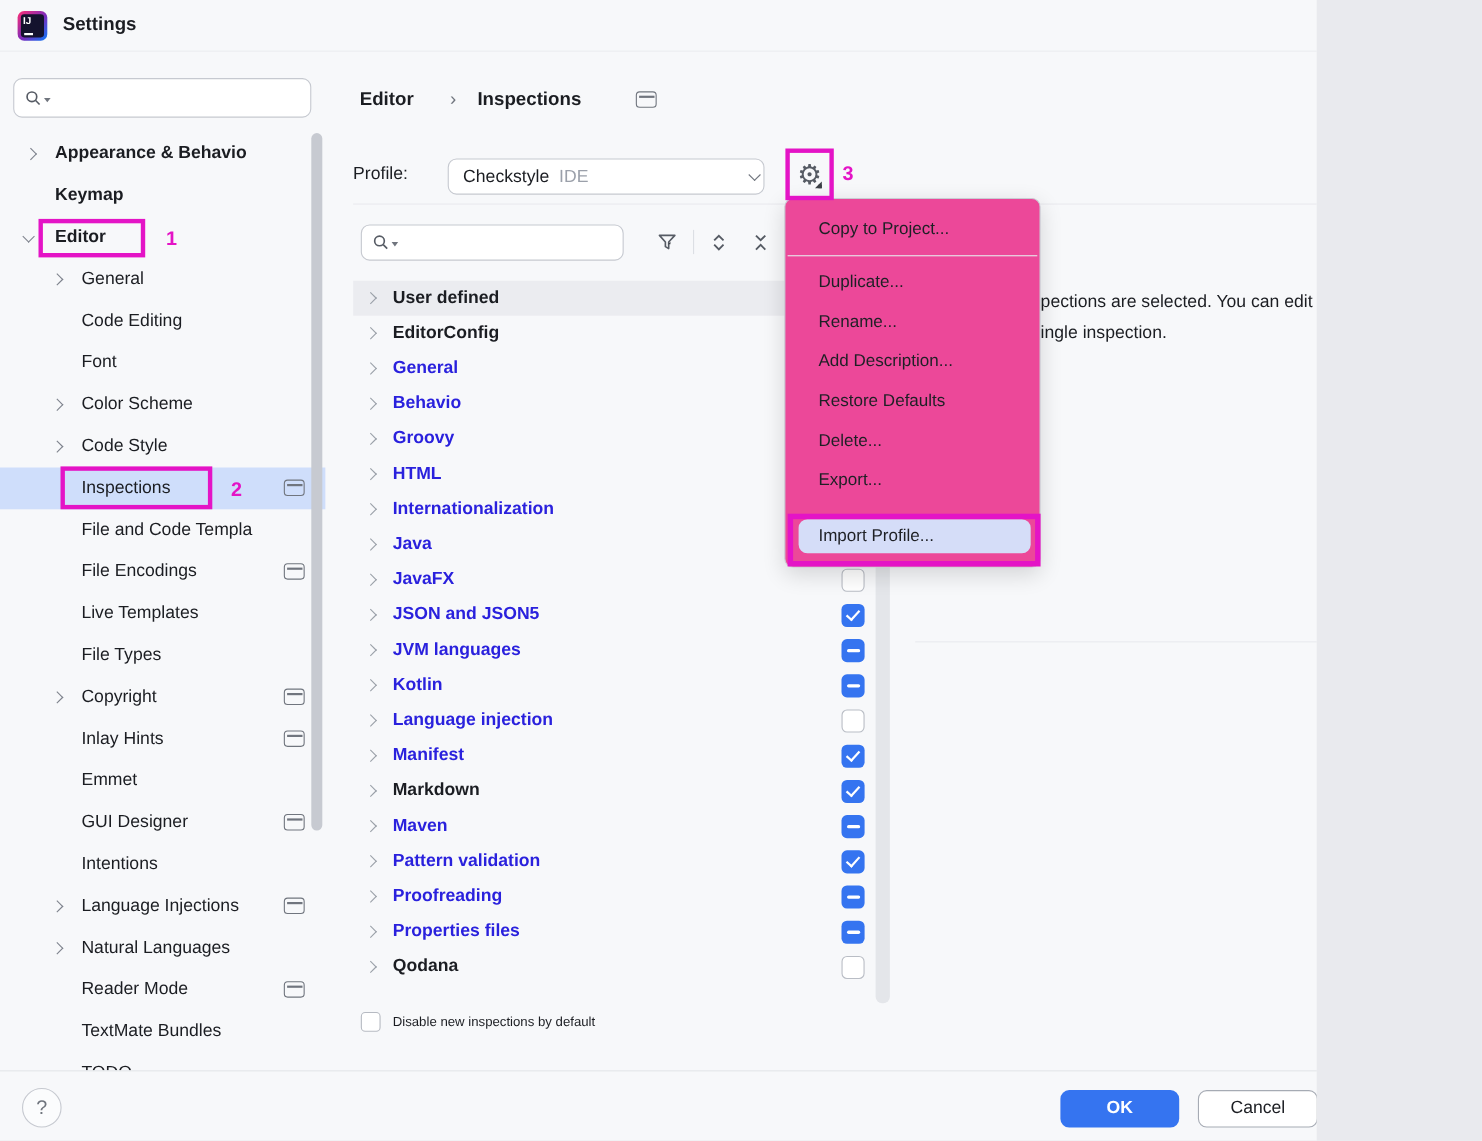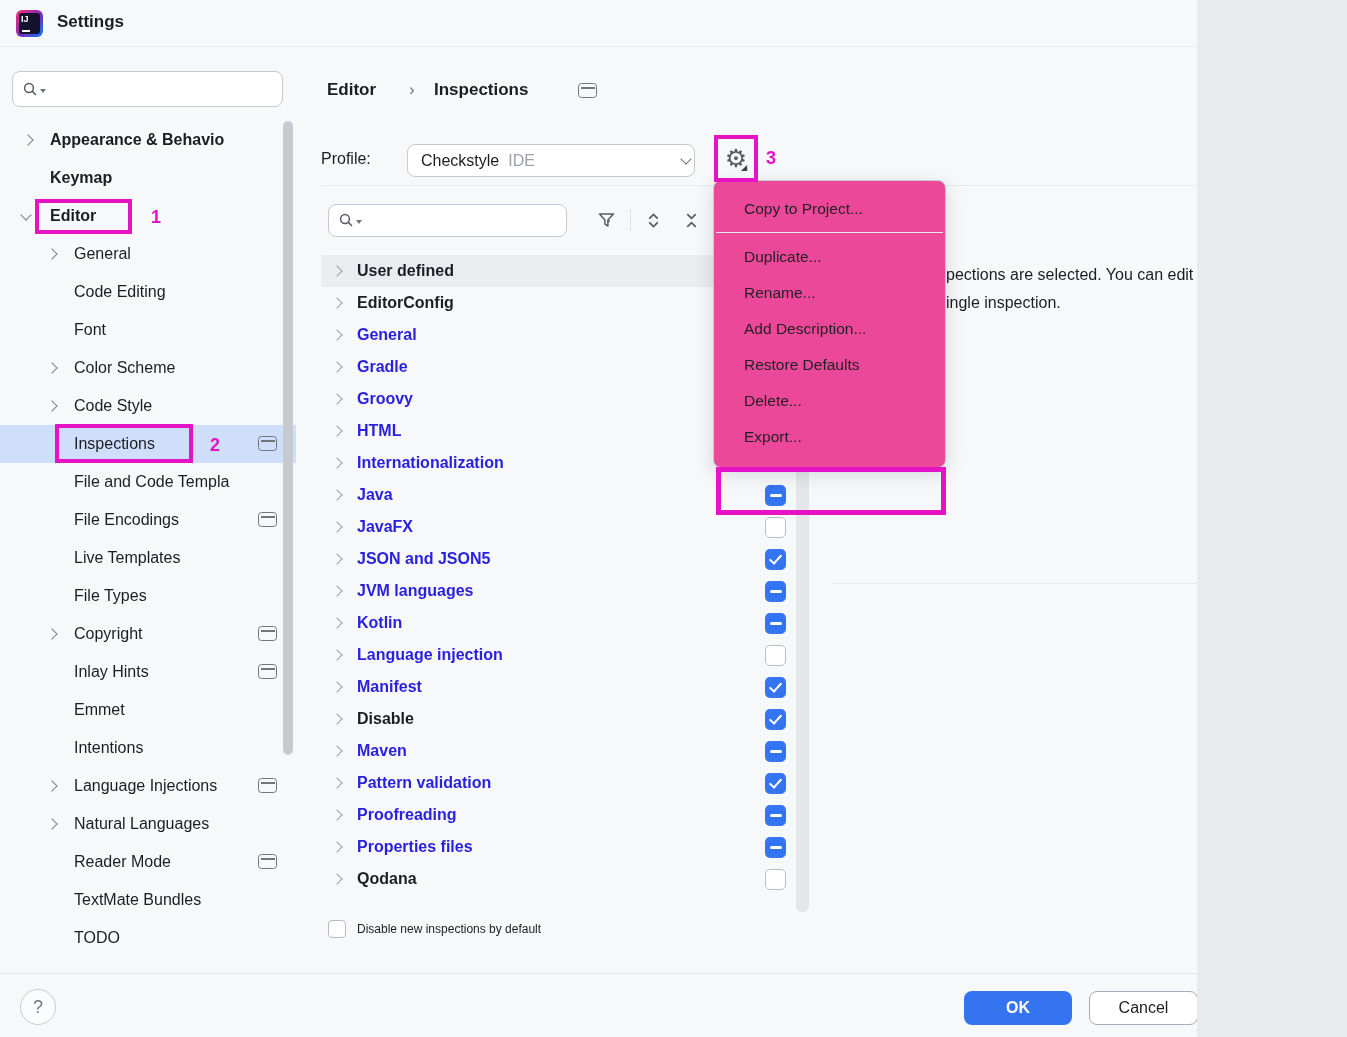--- a/index.html
+++ b/index.html
@@ -210,20 +210,25 @@
       <div class="side-row level-1 screen-icon">
     <span class="chev-slot"></span>
     <span class="lbl">Inlay Hints</span>
     <span class="screen"></span>
   </div>
       <div class="side-row level-1">
     <span class="chev-slot"></span>
     <span class="lbl">Emmet</span>
 
   </div>
+      <div class="side-row level-1 screen-icon">
+    <span class="chev-slot"></span>
+    <span class="lbl">GUI Designer</span>
+    <span class="screen"></span>
+  </div>
       <div class="side-row level-1">
     <span class="chev-slot"></span>
     <span class="lbl">Intentions</span>
 
   </div>
       <div class="side-row level-1 chevron-right screen-icon">
     <span class="chev-slot">
           <span class="chev"></span>
         </span>
     <span class="lbl">Language Injections</span>
@@ -322,21 +327,21 @@
     <span class="chev-slot">
           <span class="chev"></span>
         </span>
     <span class="lbl">General</span>
 
   </div>
       <div class="tree-row color-blue">
     <span class="chev-slot">
           <span class="chev"></span>
         </span>
-    <span class="lbl">Gradle</span>
+    <span class="lbl">Behavio</span>
 
   </div>
       <div class="tree-row color-blue">
     <span class="chev-slot">
           <span class="chev"></span>
         </span>
     <span class="lbl">Groovy</span>
 
   </div>
       <div class="tree-row color-blue">
@@ -399,21 +404,21 @@
     <span class="chev-slot">
           <span class="chev"></span>
         </span>
     <span class="lbl">Manifest</span>
     <span class="cb"></span>
   </div>
       <div class="tree-row color-black checkbox-checked">
     <span class="chev-slot">
           <span class="chev"></span>
         </span>
-    <span class="lbl">Disable</span>
+    <span class="lbl">Markdown</span>
     <span class="cb"></span>
   </div>
       <div class="tree-row color-blue checkbox-indeterminate">
     <span class="chev-slot">
           <span class="chev"></span>
         </span>
     <span class="lbl">Maven</span>
     <span class="cb"></span>
   </div>
       <div class="tree-row color-blue checkbox-checked">
@@ -471,20 +476,23 @@
     <span>Add Description...</span>
   </div>
       <div class="menu-item">
     <span>Restore Defaults</span>
   </div>
       <div class="menu-item">
     <span>Delete...</span>
   </div>
       <div class="menu-item">
     <span>Export...</span>
+  </div>
+      <div class="menu-item highlighted">
+    <span>Import Profile...</span>
   </div>
     </div>
 
   <div class="footer-div"></div>
   <div class="help">
       <span>?</span>
     </div>
   <div class="btn btn-ok">OK</div>
   <div class="btn btn-cancel">Cancel</div>
   <div class="btn btn-apply">Apply</div>

